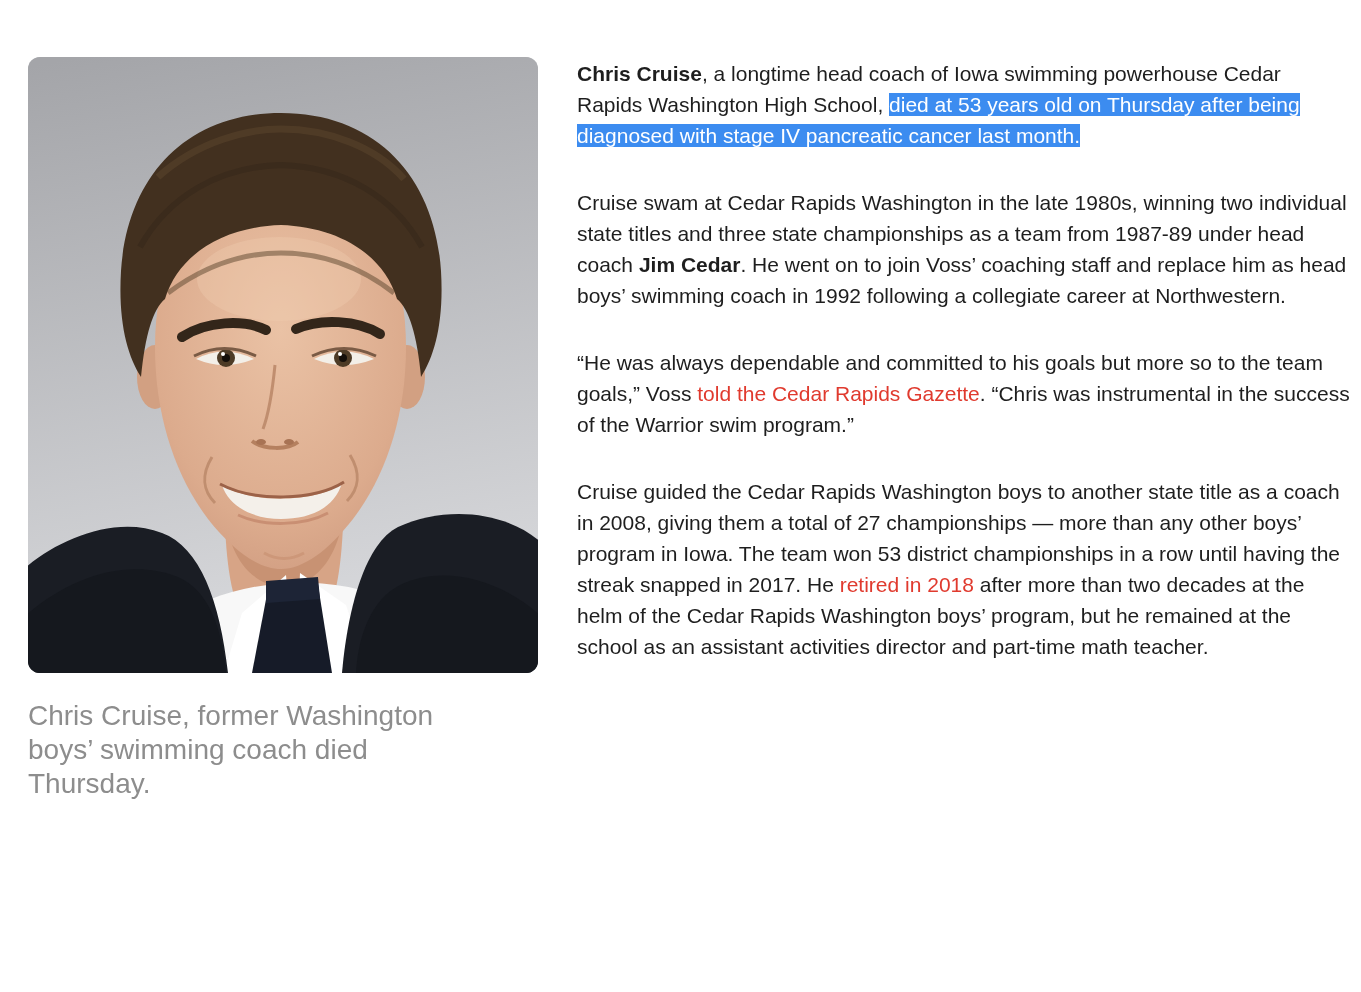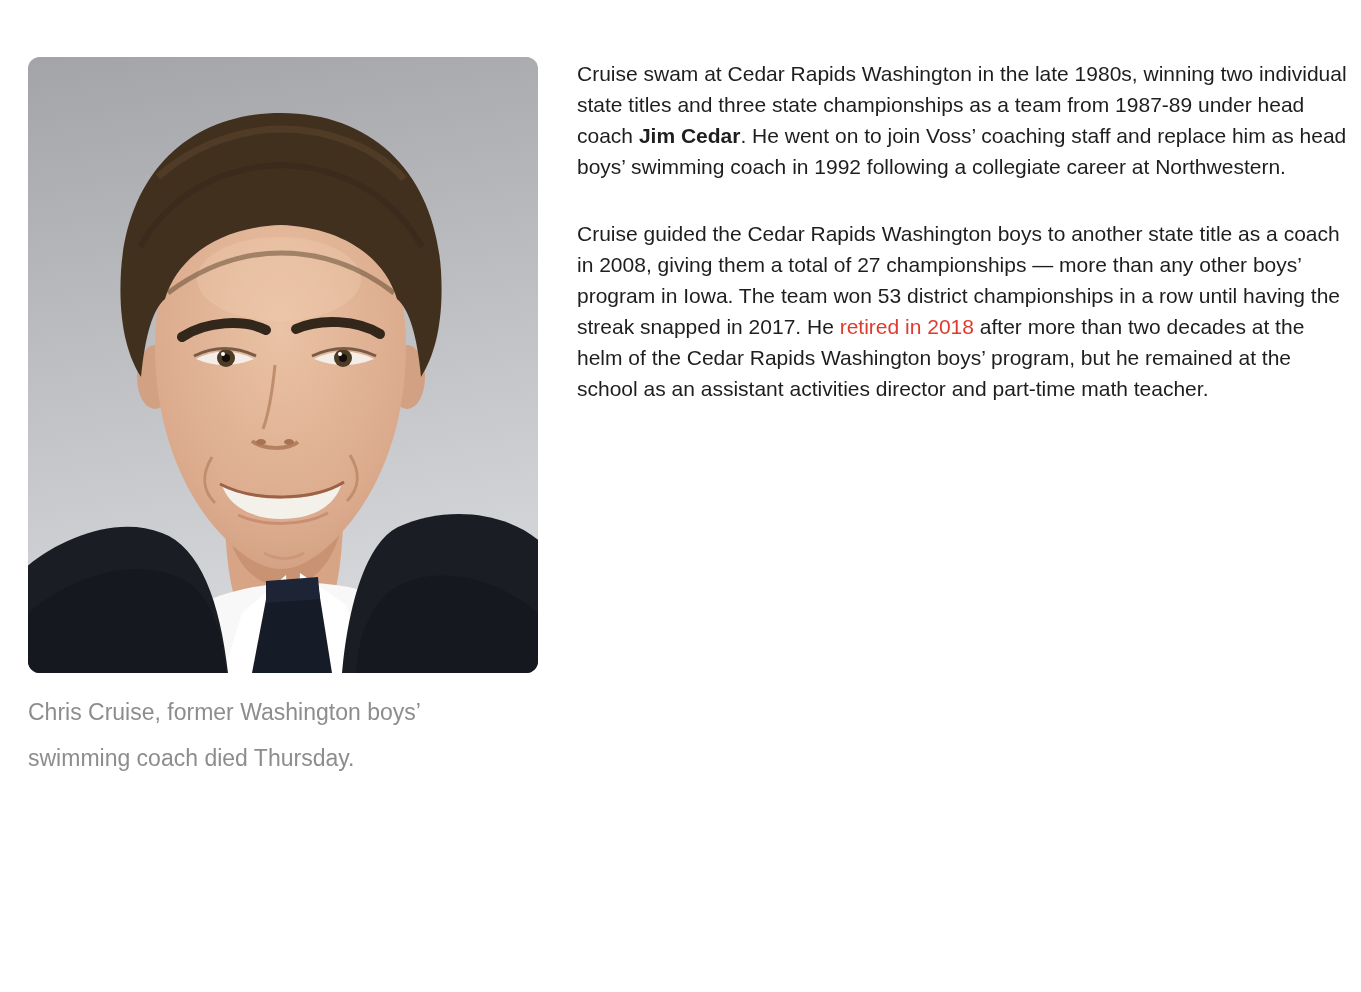--- a/index.html
+++ b/index.html
@@ -17,22 +17,22 @@
     font-family:"Liberation Sans", sans-serif;
     position:relative;overflow:hidden;
   }
   .figure{position:absolute;left:28px;top:57px;width:510px;margin:0;}
   .photo{
     width:510px;height:616px;border-radius:12px;overflow:hidden;
     background:#c7c8cb;
   }
   .photo svg{display:block;width:100%;height:100%;}
   .caption{
-    margin-top:16px;
-    font-size:23px;line-height:46px;
+    margin-top:26px;
+    font-size:28px;line-height:34px;
     color:var(--caption);
     width:450px;
   }
   .article{
     position:absolute;left:577px;top:58px;width:775px;
     font-size:21px;line-height:31px;color:var(--text);
   }
   .article p{margin:0 0 36px 0;}
   .article .bold{font-weight:700;}
   .article .highlight{background:var(--hl-bg);color:var(--hl-text);}
@@ -110,16 +110,18 @@
       <path d="M210,458 C236,470 276,469 300,456" stroke="#c98f73" stroke-width="3" fill="none"></path>
 
       <path d="M236,496 Q256,507 276,496" stroke="#c79070" stroke-width="3" fill="none" opacity="0.6"></path>
     </svg>
   </div>
   <figcaption class="caption">Chris Cruise, former Washington boys’ swimming coach died Thursday.</figcaption>
 </figure>
 
 <article class="article">
   <div>
+      <p><span class="bold">Chris Cruise</span><span>, a longtime head coach of Iowa swimming powerhouse Cedar Rapids Washington High School, </span><span class="highlight">died at 53 years old on Thursday after being diagnosed with stage IV pancreatic cancer last month.</span></p>
       <p><span>Cruise swam at Cedar Rapids Washington in the late 1980s, winning two individual state titles and three state championships as a team from 1987-89 under head coach </span><span class="bold">Jim Cedar</span><span>. He went on to join Voss’ coaching staff and replace him as head boys’ swimming coach in 1992 following a collegiate career at Northwestern.</span></p>
+      <p><span>“He was always dependable and committed to his goals but more so to the team goals,” Voss </span><a class="link" href="#">told the Cedar Rapids Gazette</a><span>. “Chris was instrumental in the success of the Warrior swim program.”</span></p>
       <p><span>Cruise guided the Cedar Rapids Washington boys to another state title as a coach in 2008, giving them a total of 27 championships — more than any other boys’ program in Iowa. The team won 53 district championships in a row until having the streak snapped in 2017. He </span><a class="link" href="#">retired in 2018</a><span> after more than two decades at the helm of the Cedar Rapids Washington boys’ program, but he remained at the school as an assistant activities director and part-time math teacher.</span></p>
     </div>
 </article>
 
 </body></html>

